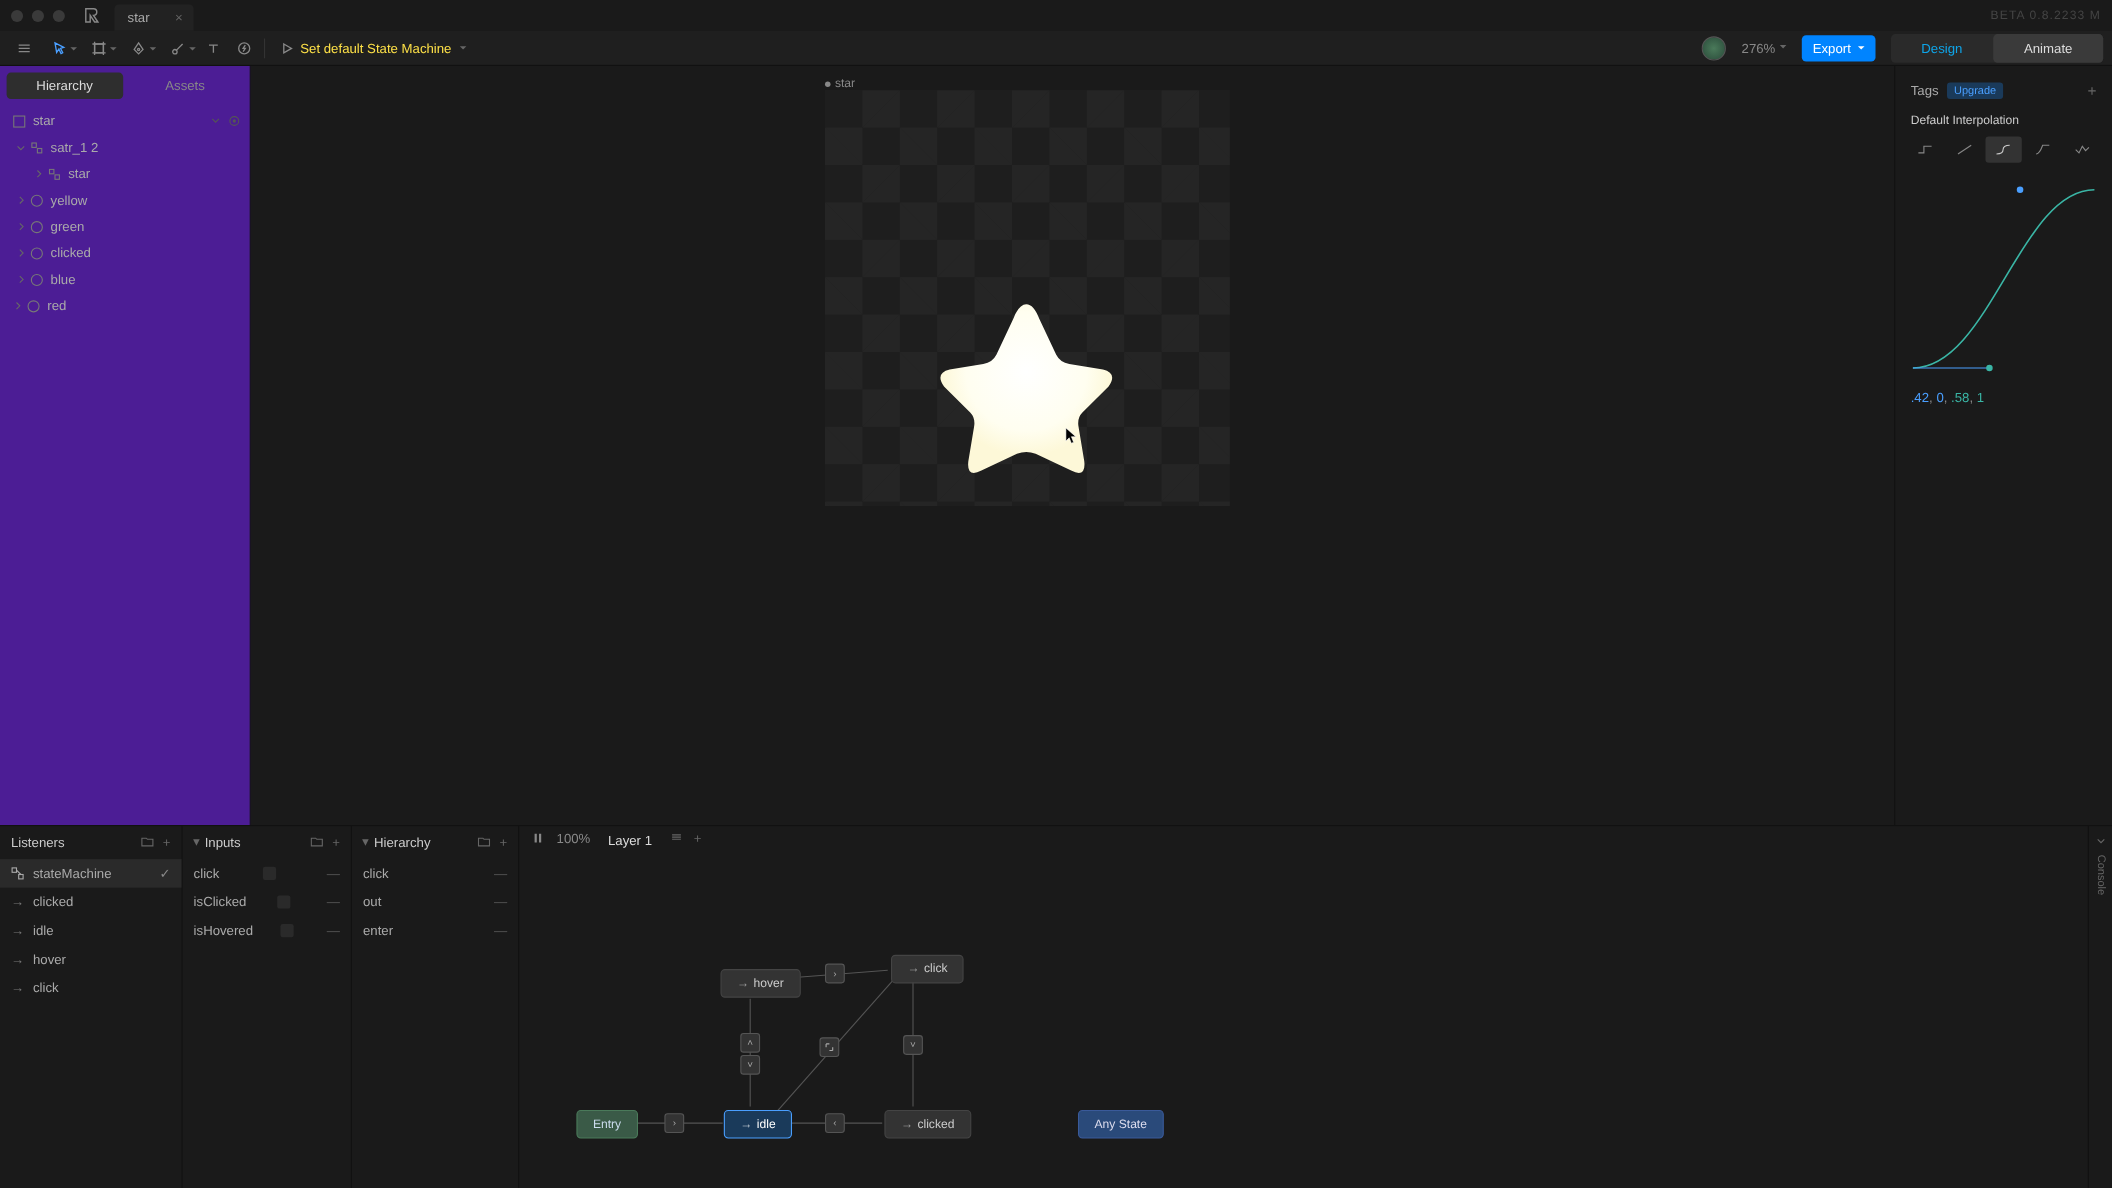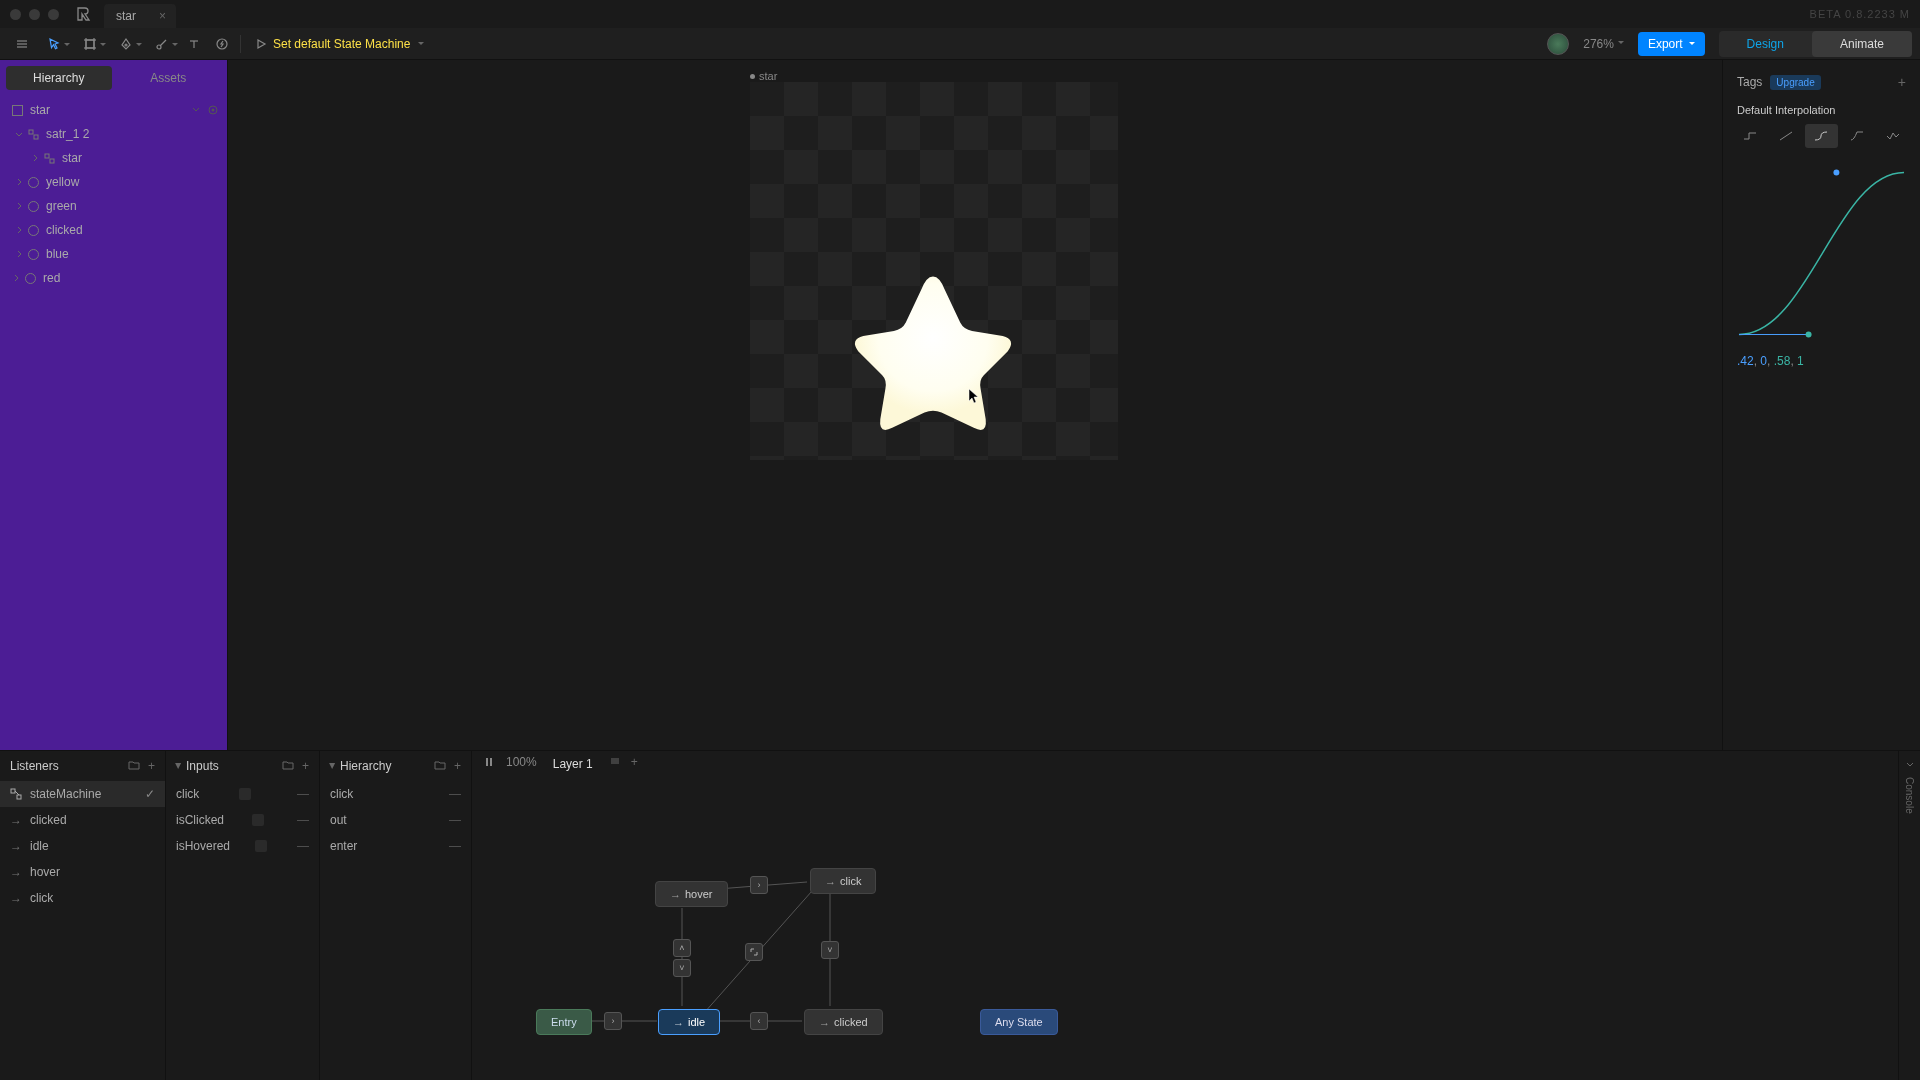--- a/index.html
+++ b/index.html
@@ -92,21 +92,21 @@
 .dash-icon { margin-left: auto; color: #555; }
 .input-dot { width: 12px; height: 12px; background: #2a2a2a; border-radius: 2px; margin-left: auto; margin-right: 6px; }
 
 
 .graph-area { flex: 1; position: relative; }
 .graph-toolbar { display: flex; align-items: flex-start; padding: 4px 10px; height: 30px; gap: 10px; }
 .graph-zoom { color: #888; }
 .layer-tab { color: #ddd; padding: 2px 6px; }
 .graph-canvas { position: absolute; inset: 30px 0 0 0; }
 .state-node { position: absolute; padding: 6px 14px; border-radius: 4px; font-size: 11px; display: flex; align-items: center; gap: 4px; cursor: pointer; }
-.state-node.entry { background: #3a5a47; border: 1px solid #4a7a5a; color: #cde; margin-left: 12px; }
+.state-node.entry { background: #3a5a47; border: 1px solid #4a7a5a; color: #cde; }
 .state-node.normal { background: #333; border: 1px solid #444; color: #ccc; }
 .state-node.selected { background: #1a3a5a; border: 1px solid #4a9fff; color: #fff; }
 .state-node.anystate { background: #2a4a7a; border: 1px solid #3a5a9a; color: #dde; }
 .trans-btn { position: absolute; width: 18px; height: 18px; background: #333; border: 1px solid #555; border-radius: 3px; display: flex; align-items: center; justify-content: center; font-size: 9px; color: #aaa; cursor: pointer; }
 
 
 .console-tab { width: 22px; border-left: 1px solid #111; display: flex; flex-direction: column; align-items: center; padding-top: 8px; color: #666; }
 .console-text { writing-mode: vertical-rl; font-size: 10px; margin-top: 8px; }
 
 svg { display: block; }

